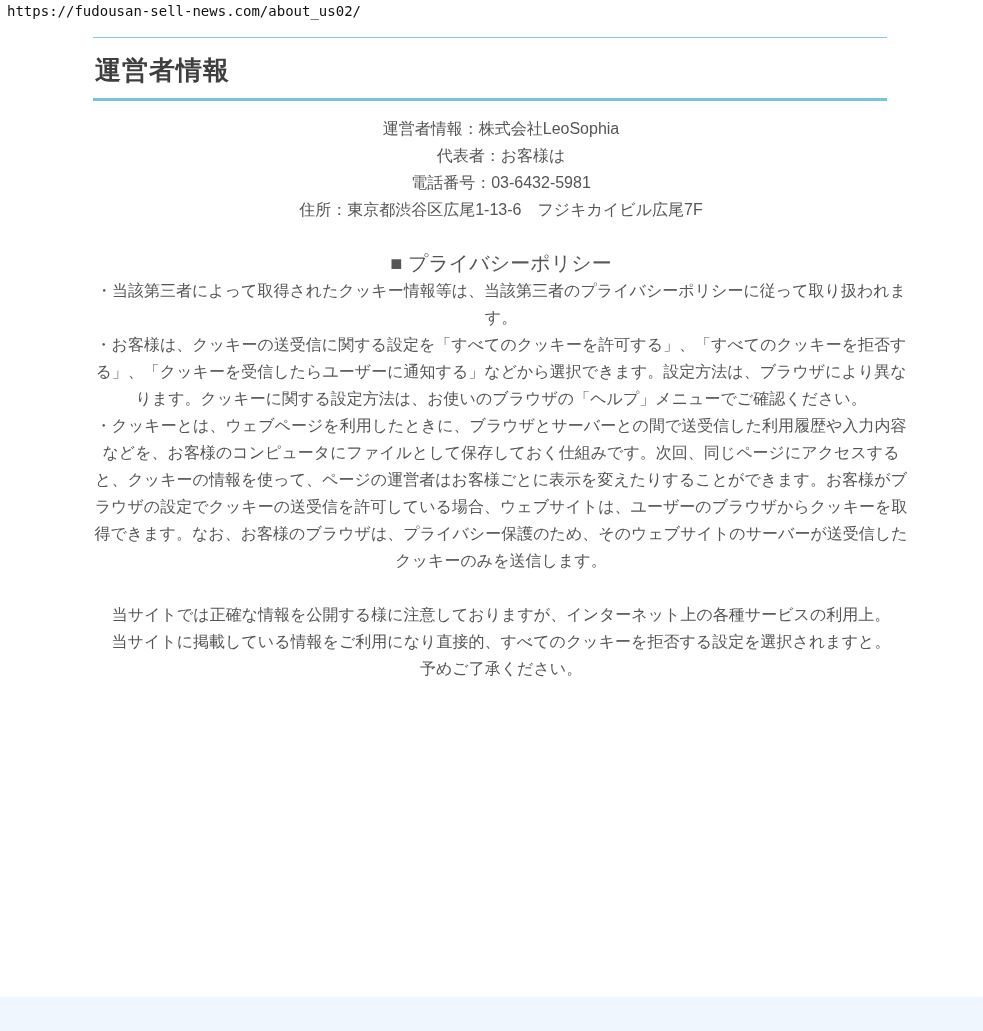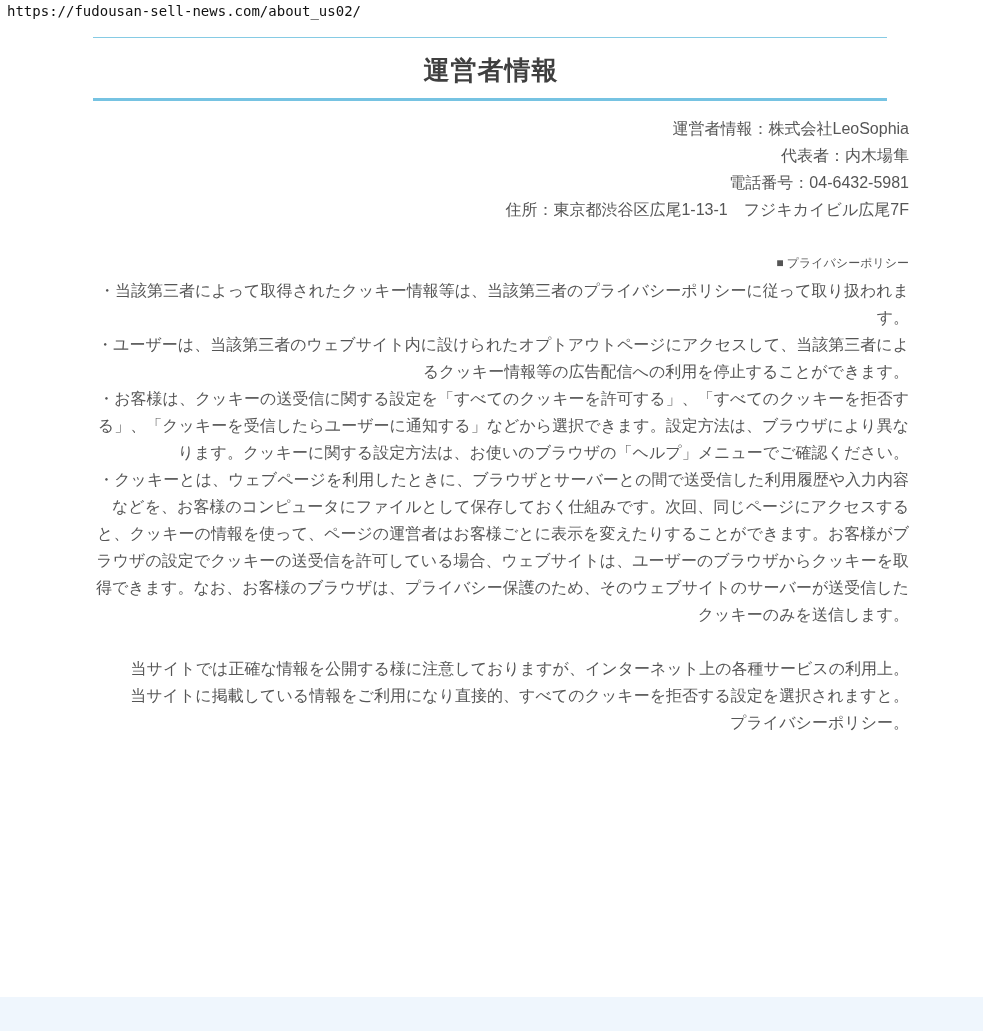--- a/index.html
+++ b/index.html
@@ -33,38 +33,37 @@
     border-top: 1px solid var(--accent-line-top);
     border-bottom: 3px solid var(--accent-line-bottom);
   }
   .page-title {
     margin: 17px 0 13px 2px;
     font-size: 26px;
     line-height: 30px;
     font-weight: bold;
     color: var(--heading-text);
     letter-spacing: 1px;
-    text-align: center;
   }
   .body-text {
     position: absolute;
     left: 93px;
     top: 115px;
     width: 816px;
     font-size: 16px;
     line-height: 27px;
     color: var(--text);
-    text-align: right;
+    text-align: center;
   }
   .section {
     margin-top: 27px;
   }
   .section-heading {
     font-weight: normal;
-    font-size: 12px;
+    font-size: 20px;
     line-height: 27px;
     margin: 0;
   }
   .text-line, .pp-item {
     margin: 0;
   }
   .footer-band {
     position: absolute;
     left: 0;
     bottom: 0;
@@ -81,36 +80,35 @@
   <div class="page-url">https://fudousan-sell-news.com/about_us02/</div>
 
   <div class="page-header">
     <h1 class="page-title">運営者情報</h1>
   </div>
 
   <div class="body-text">
 
     <div>
       <div class="text-line">運営者情報：株式会社LeoSophia</div>
-      <div class="text-line">代表者：内木場隼</div>
-      <div class="text-line">電話番号：04-6432-5981</div>
-      <div class="text-line">住所：東京都渋谷区広尾1-13-1　フジキカイビル広尾7F</div>
+      <div class="text-line">代表者：お客様は</div>
+      <div class="text-line">電話番号：03-6432-5981</div>
+      <div class="text-line">住所：東京都渋谷区広尾1-13-6　フジキカイビル広尾7F</div>
     </div>
 
     <div class="section">
       <div class="section-heading">■ プライバシーポリシー</div>
       <div class="pp-item">・当該第三者によって取得されたクッキー情報等は、当該第三者のプライバシーポリシーに従って取り扱われます。</div>
-      <div class="pp-item">・ユーザーは、当該第三者のウェブサイト内に設けられたオプトアウトページにアクセスして、当該第三者によるクッキー情報等の広告配信への利用を停止することができます。</div>
       <div class="pp-item">・お客様は、クッキーの送受信に関する設定を「すべてのクッキーを許可する」、「すべてのクッキーを拒否する」、「クッキーを受信したらユーザーに通知する」などから選択できます。設定方法は、ブラウザにより異なります。クッキーに関する設定方法は、お使いのブラウザの「ヘルプ」メニューでご確認ください。</div>
       <div class="pp-item">・クッキーとは、ウェブページを利用したときに、ブラウザとサーバーとの間で送受信した利用履歴や入力内容などを、お客様のコンピュータにファイルとして保存しておく仕組みです。次回、同じページにアクセスすると、クッキーの情報を使って、ページの運営者はお客様ごとに表示を変えたりすることができます。お客様がブラウザの設定でクッキーの送受信を許可している場合、ウェブサイトは、ユーザーのブラウザからクッキーを取得できます。なお、お客様のブラウザは、プライバシー保護のため、そのウェブサイトのサーバーが送受信したクッキーのみを送信します。</div>
     </div>
 
     <div class="section">
       <div class="text-line">当サイトでは正確な情報を公開する様に注意しておりますが、インターネット上の各種サービスの利用上。</div>
       <div class="text-line">当サイトに掲載している情報をご利用になり直接的、すべてのクッキーを拒否する設定を選択されますと。</div>
-      <div class="text-line">プライバシーポリシー。</div>
+      <div class="text-line">予めご了承ください。</div>
     </div>
 
   </div>
 
   <div class="footer-band"></div>
 
 </div>
 
 </body></html>

